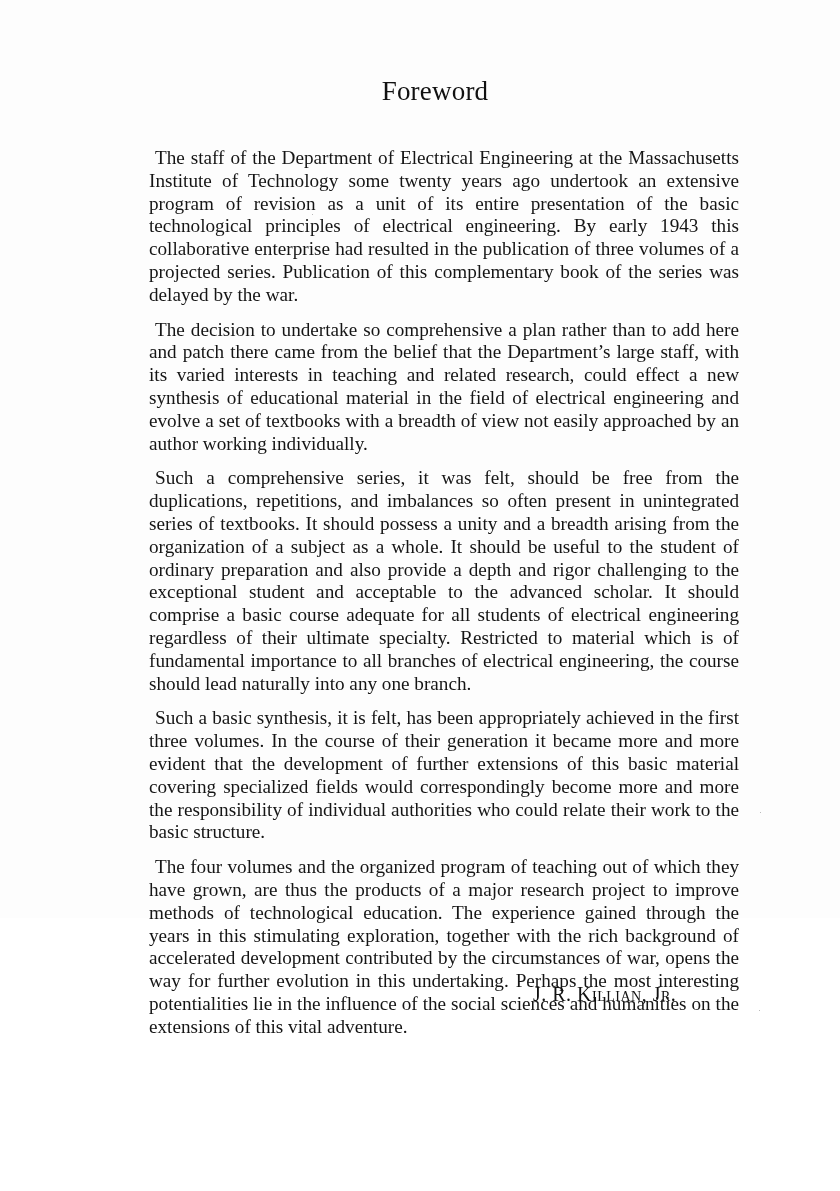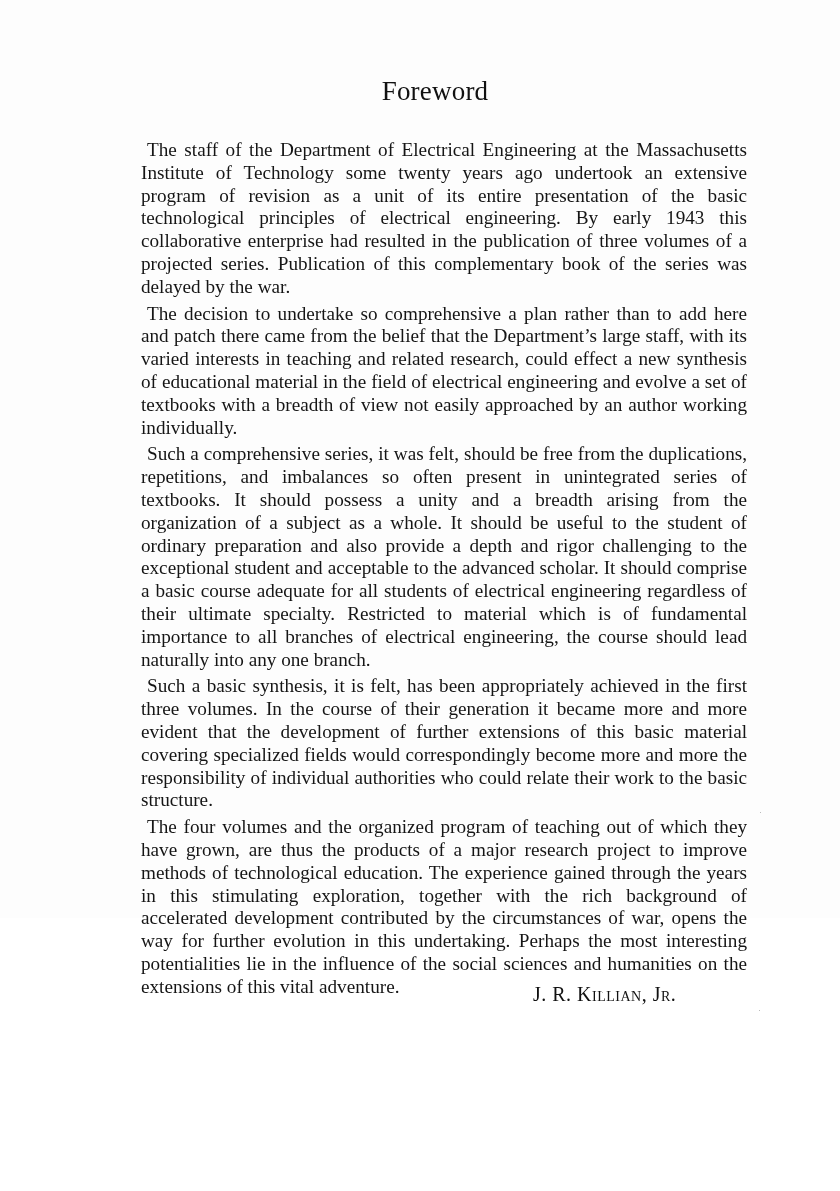--- a/index.html
+++ b/index.html
@@ -38,21 +38,21 @@
     .body-text {
       position: absolute;
       left: 137px;
       top: 135px;
       width: 614px;
       font-size: 19.2px;
       line-height: 22.8px;
       text-align: justify;
     }
     .body-text p {
-      margin: 4px;
+      margin: 12px;
       text-indent: 6px;
       text-align: justify;
       text-align-last: left;
     }
     .signature {
       position: absolute;
       top: 983px;
       left: 533px;
       font-size: 20px;
       letter-spacing: 0.5px;

